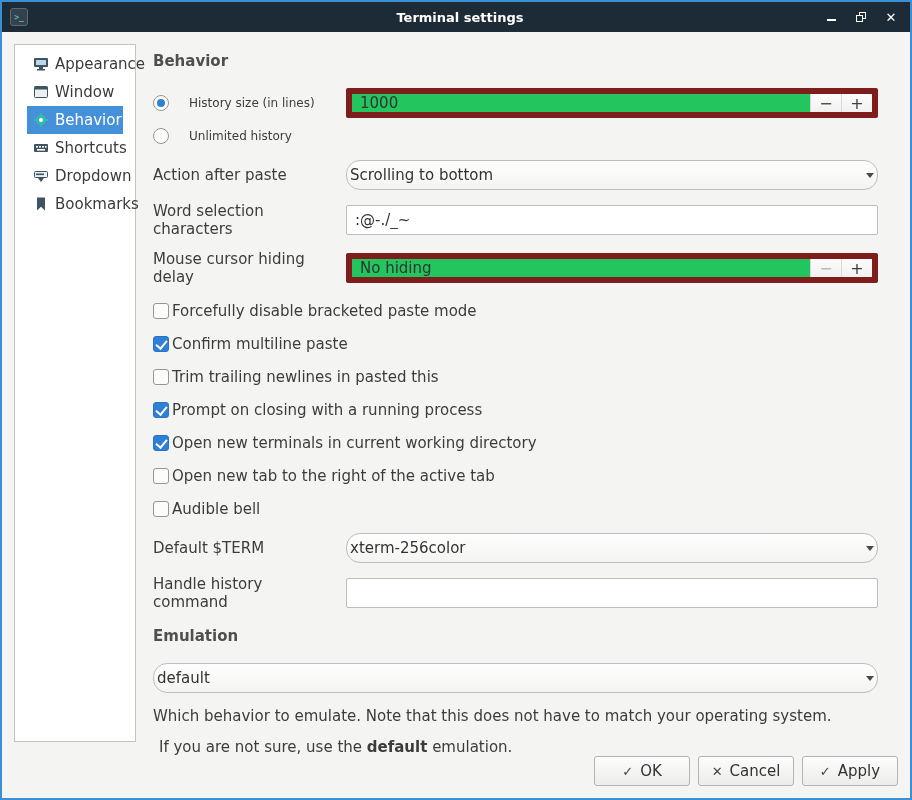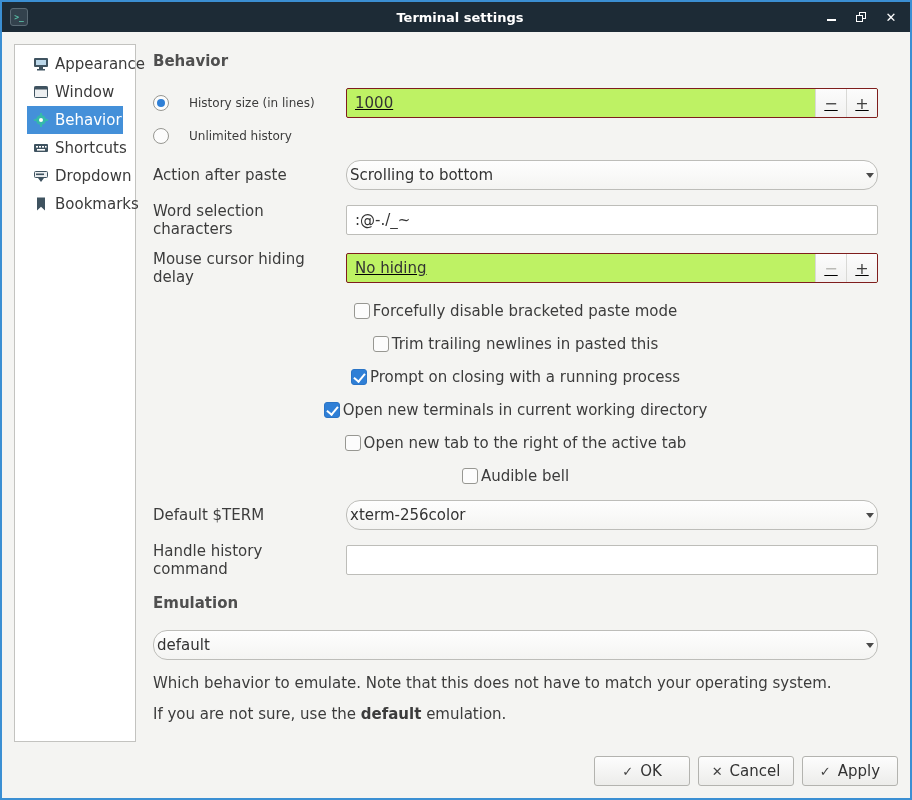--- a/index.html
+++ b/index.html
@@ -30,38 +30,38 @@
   .side-item.selected{background:#4490d9;color:#ffffff;}
   .side-icon{width:16px;height:16px;flex:none;display:flex;align-items:center;justify-content:center;}
   .content{flex:1;padding:0 20px 0 17px;min-width:0;}
   .section-title{font-size:15px;font-weight:bold;color:#4f4f4f;margin:8px 0 18px;}
   .section-title.second{margin-top:16px;}
   .form-row{display:flex;align-items:center;margin-bottom:10px;}
   .flabel{width:193px;flex:none;font-size:15px;color:#3c3c3c;padding-right:8px;}
   .control{flex:1;display:flex;min-width:0;}
   
   .entry{height:30px;width:100%;border:1px solid #bdbdb9;border-radius:2px;background:#fff;font-family:inherit;font-size:15px;color:#333;padding:0 8px;outline:none;}
-  .spinbox{flex:1;display:flex;border:1px solid #7f1d1d;border-radius:2px;background:#bef264;height:30px;overflow:hidden;text-decoration:underline;}
+  .spinbox{flex:1;display:flex;border:6px solid #7f1d1d;border-radius:2px;background:#22c55e;height:30px;overflow:hidden;}
   .spin-entry{flex:1;border:none;outline:none;padding:0 8px;font-family:inherit;font-size:15px;color:#333;background:transparent;min-width:0;}
   .spin-btn{width:31px;flex:none;border-left:1px solid #d9d9d6;display:flex;align-items:center;justify-content:center;color:#3f3f3f;font-size:16px;background:linear-gradient(#fcfcfc,#f1f1f0);}
   .spin-btn.disabled{color:#b4b4b0;}
   .combo{flex:1;height:30px;border:1px solid #bdbdb9;border-radius:14px;background:linear-gradient(#fefefe,#f4f4f2);display:flex;align-items:center;padding:0 3px;font-size:15px;color:#333;min-width:0;}
   .chev{margin-left:auto;width:0;height:0;border-left:4px solid transparent;border-right:4px solid transparent;border-top:5px solid #4a4a4a;flex:none;}
   
   .check-block{margin:16px 0 14px;}
-  .check-row{display:flex;align-items:center;gap:3px;margin-bottom:15px;font-size:15px;color:#3c3c3c;justify-content:center;}
+  .check-row{display:flex;align-items:center;gap:3px;margin-bottom:15px;font-size:15px;color:#3c3c3c;}
   .checkbox{width:16px;height:16px;border:1px solid #979792;border-radius:3px;background:#fcfcfc;flex:none;position:relative;}
   .checkbox.checked{background:#2f7fd6;border-color:#2a74c6;}
   .checkbox.checked::after{content:"";position:absolute;left:4px;top:1px;width:5px;height:9px;border:solid #fff;border-width:0 2px 2px 0;transform:rotate(40deg);}
   .radio{width:16px;height:16px;border:1px solid #979792;border-radius:50%;background:#fcfcfc;flex:none;position:relative;}
   .radio.checked::after{content:"";position:absolute;left:3px;top:3px;width:8px;height:8px;border-radius:50%;background:#2f7fd6;}
   .radio-label{display:flex;align-items:center;gap:20px;font-size:12px;color:#3c3c3c;}
   .radio-row{margin-bottom:14px;}
   .help{font-size:15px;color:#3c3c3c;margin:14px 0 0;}
-  .help + .help{margin-top:13px;}
+  .help + .help{margin-top:13px;margin-left:6px;}
   
   .footer{flex:none;display:flex;justify-content:flex-end;align-items:center;gap:8px;padding:6px 12px 12px;}
   .btn{min-width:96px;height:30px;border:1px solid #b3b3af;border-radius:3px;background:linear-gradient(#fdfdfd,#ececea);display:flex;align-items:center;justify-content:center;gap:7px;font-size:15px;color:#333;padding:0 12px;}
   .btn .glyph{font-size:13px;color:#444;}
   svg{display:block;}
 </style>
 </head>
 <body>
 
 <div class="window">
@@ -207,20 +207,24 @@
           </div>
         </div>
       </div>
 
       <div class="check-block">
         <div class="check-row">
           <span class="checkbox"></span>
           <span>Forcefully disable bracketed paste mode</span>
         </div>
         <div class="check-row">
+          <span class="checkbox checked"></span>
+          <span>Confirm multiline paste</span>
+        </div>
+        <div class="check-row">
           <span class="checkbox"></span>
           <span>Trim trailing newlines in pasted this</span>
         </div>
         <div class="check-row">
           <span class="checkbox checked"></span>
           <span>Prompt on closing with a running process</span>
         </div>
         <div class="check-row">
           <span class="checkbox checked"></span>
           <span>Open new terminals in current working directory</span>

